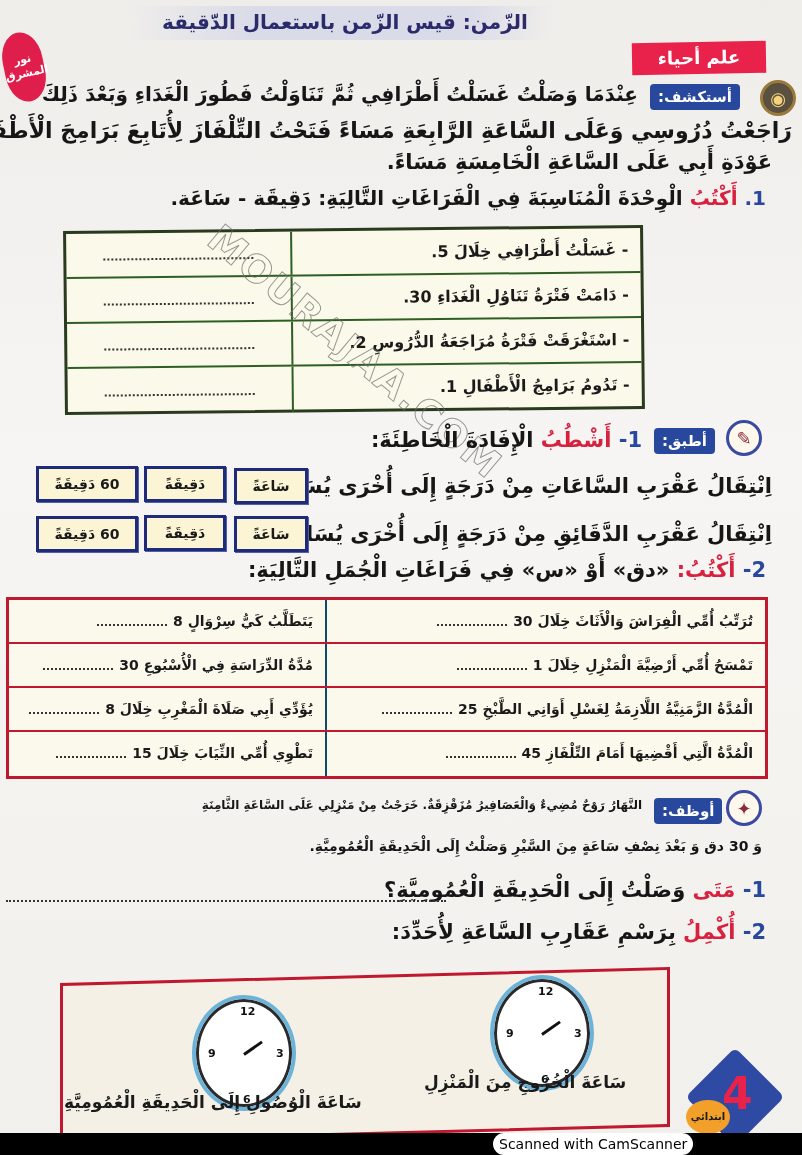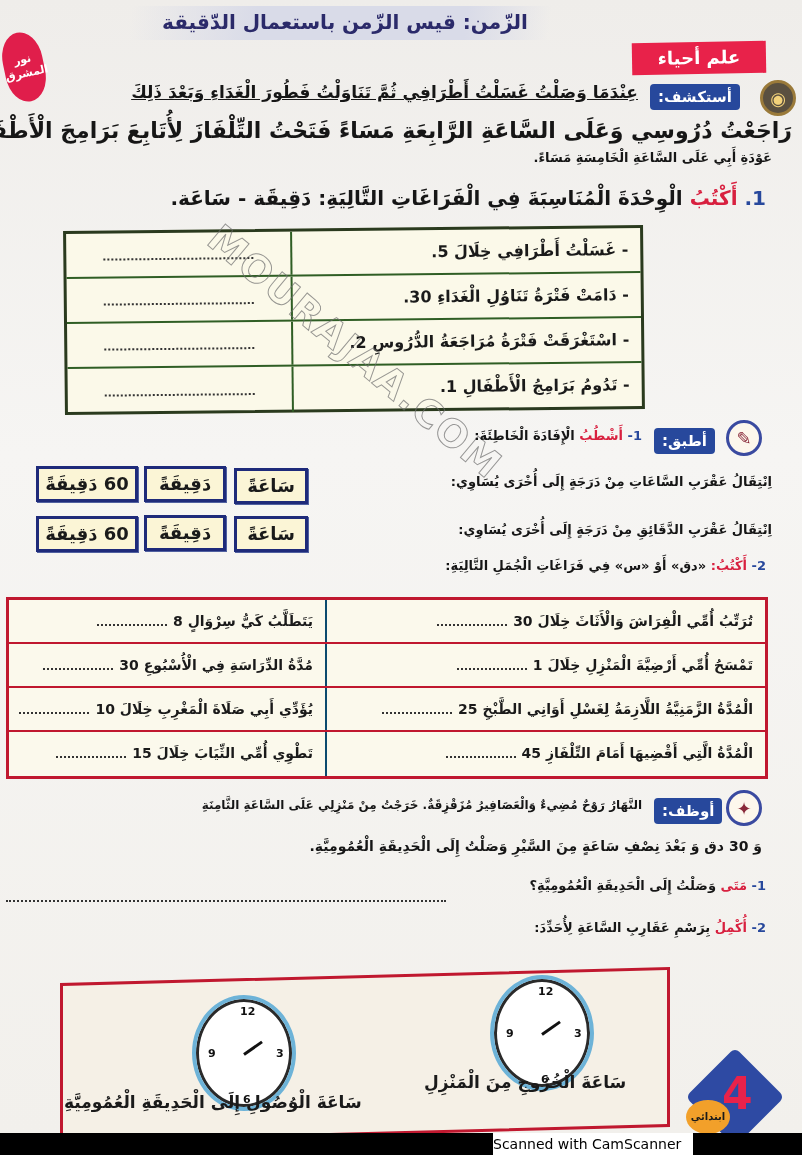--- a/index.html
+++ b/index.html
@@ -44,21 +44,21 @@
     border-radius: 4px; direction: rtl;
   }
   .section-icon {
     position: absolute; width: 36px; height: 36px; border-radius: 50%;
     border: 3px solid #3a4aa0; background: #fdf7ec;
     display: flex; align-items: center; justify-content: center;
     font-size: 18px; color: #8a2a3a;
   }
 
   .line {
-    position: absolute; font-weight: bold; font-size: 13px; direction: rtl;
+    position: absolute; font-weight: bold; font-size: 21px; direction: rtl;
     text-align: right; white-space: nowrap; color: #161616;
   }
   .num { color: #27489c; font-weight: bold; }
   .verb { color: #d8203f; font-weight: bold; }
 
   
   .t1 {
     position: absolute; left: 64px; top: 228px; width: 580px; height: 184px;
     border: 3px solid #2a3a1e; background: #fbf9e9;
     transform: rotate(-0.6deg);
@@ -67,21 +67,21 @@
   .t1-row:last-child { border-bottom: none; }
   .t1-text { flex: 0 0 350px; order: 2; border-left: 2px solid #2f5e24;
     direction: rtl; text-align: right; padding-right: 12px; font-weight: bold;
     font-size: 16px; line-height: 43px; }
   .t1-blank { flex: 1; order: 1; display: flex; align-items: center; justify-content: center; }
   .dots { border-bottom: 2px dotted #333; width: 150px; height: 10px; }
 
   
   .choice {
     position: absolute; height: 36px; border: 3px solid #1e2a7a; background: #fbf5d6;
-    font-weight: bold; font-size: 18px; line-height: 30px; text-align: center;
+    font-weight: bold; font-size: 14px; line-height: 30px; text-align: center;
     direction: rtl; box-shadow: 1px 1px 0 #5060a0;
   }
 
   
   .t2 {
     position: absolute; left: 6px; top: 597px; width: 762px; height: 182px;
     border: 3px solid #c0182f; background: #fbf9ec;
   }
   .t2-row { display: flex; height: 44px; border-bottom: 2px solid #c0182f; }
   .t2-row:last-child { border-bottom: none; }
@@ -121,40 +121,41 @@
     position: absolute; left: 170px; top: 330px; font-size: 38px; font-weight: bold;
     color: transparent; -webkit-text-stroke: 1px #6e6e6e; transform: rotate(40deg);
     letter-spacing: 2px; opacity: 0.7; white-space: nowrap;
   }
 
   .scan-bar {
     position: absolute; left: 0; top: 1133px; width: 802px; height: 22px; background: #000;
   }
   .scan-label {
     position: absolute; left: 493px; top: 1133px; width: 200px; height: 22px;
-    background: #fff; color: #000; font-size: 14px; line-height: 22px; padding-left: 0;
+    background: #fff; color: #000; font-size: 14px; line-height: 22px; padding-left: 6px;
     font-family: "DejaVu Sans", sans-serif;
+    border-radius: 11px;
   }
 </style>
 </head>
 <body>
 
 <div class="page">
 
   <div class="title-banner"></div>
   <div class="title-text">الزّمن: قيس الزّمن باستعمال الدّقيقة</div>
   <div class="subject-badge">علم أحياء</div>
   <div class="brand-seal">
     <span>نور</span>
     <span>المشرق</span>
   </div>
 
   <div class="section-icon" style="left:760px; top:80px; border-color:#9a7a3a; background:#5a5040; color:#f3d27a;">◉</div>
   <div class="section-tag" style="left:650px; top:84px;">أستكشف:</div>
-  <div class="line" style="right:164px; top:82px; font-size:17px;text-decoration:underline;">عِنْدَمَا وَصَلْتُ غَسَلْتُ أَطْرَافِي ثُمَّ تَنَاوَلْتُ فَطُورَ الْغَدَاءِ وَبَعْدَ ذَلِكَ</div>
+  <div class="line" style="right:164px; top:82px; font-size:20px;">عِنْدَمَا وَصَلْتُ غَسَلْتُ أَطْرَافِي ثُمَّ تَنَاوَلْتُ فَطُورَ الْغَدَاءِ وَبَعْدَ ذَلِكَ</div>
   <div class="line" style="right:10px; top:118px; font-size:22px;">رَاجَعْتُ دُرُوسِي وَعَلَى السَّاعَةِ الرَّابِعَةِ مَسَاءً فَتَحْتُ التِّلْفَازَ لِأُتَابِعَ بَرَامِجَ الْأَطْفَالِ فِي انْتِظَارِ</div>
   <div class="line" style="right:30px; top:150px;">عَوْدَةِ أَبِي عَلَى السَّاعَةِ الْخَامِسَةِ مَسَاءً.</div>
 
   <div class="line" style="right:36px; top:186px; font-size:20px;">
     <span class="num">1.</span>
     <span class="verb">أَكْتُبُ</span>
     <span>الْوِحْدَةَ الْمُنَاسِبَةَ فِي الْفَرَاغَاتِ التَّالِيَةِ: دَقِيقَة - سَاعَة.</span>
   </div>
 
   <div class="t1">
@@ -214,21 +215,21 @@
     <div class="t2-row">
       <div class="t2-cell right"><span>تُرَتِّبُ أُمِّي الْفِرَاشَ وَالْأَثَاثَ خِلَالَ 30</span><span class="inline-dots"></span></div>
       <div class="t2-cell left"><span>يَتَطَلَّبُ كَيُّ سِرْوَالٍ 8</span><span class="inline-dots"></span></div>
     </div>
     <div class="t2-row">
       <div class="t2-cell right"><span>تَمْسَحُ أُمِّي أَرْضِيَّةَ الْمَنْزِلِ خِلَالَ 1</span><span class="inline-dots"></span></div>
       <div class="t2-cell left"><span>مُدَّةُ الدِّرَاسَةِ فِي الْأُسْبُوعِ 30</span><span class="inline-dots"></span></div>
     </div>
     <div class="t2-row">
       <div class="t2-cell right"><span>الْمُدَّةُ الزَّمَنِيَّةُ اللَّازِمَةُ لِغَسْلِ أَوَانِي الطَّبْخِ 25</span><span class="inline-dots"></span></div>
-      <div class="t2-cell left"><span>يُؤَدِّي أَبِي صَلَاةَ الْمَغْرِبِ خِلَالَ 10</span><span class="inline-dots"></span></div>
+      <div class="t2-cell left"><span>يُؤَدِّي أَبِي صَلَاةَ الْمَغْرِبِ خِلَالَ 8</span><span class="inline-dots"></span></div>
     </div>
     <div class="t2-row">
       <div class="t2-cell right"><span>الْمُدَّةُ الَّتِي أَقْضِيهَا أَمَامَ التِّلْفَازِ 45</span><span class="inline-dots"></span></div>
       <div class="t2-cell left"><span>تَطْوِي أُمِّي الثِّيَابَ خِلَالَ 15</span><span class="inline-dots"></span></div>
     </div>
   </div>
 
   <div class="section-icon" style="left:726px; top:790px;">✦</div>
   <div class="section-tag" style="left:654px; top:798px;">أوظف:</div>
   <div class="line" style="right:160px; top:798px; font-size:12px;">النَّهَارُ رَوْحٌ مُضِيءٌ وَالْعَصَافِيرُ مُزَقْزِقَةٌ. خَرَجْتُ مِنْ مَنْزِلِي عَلَى السَّاعَةِ الثَّامِنَةِ</div>

